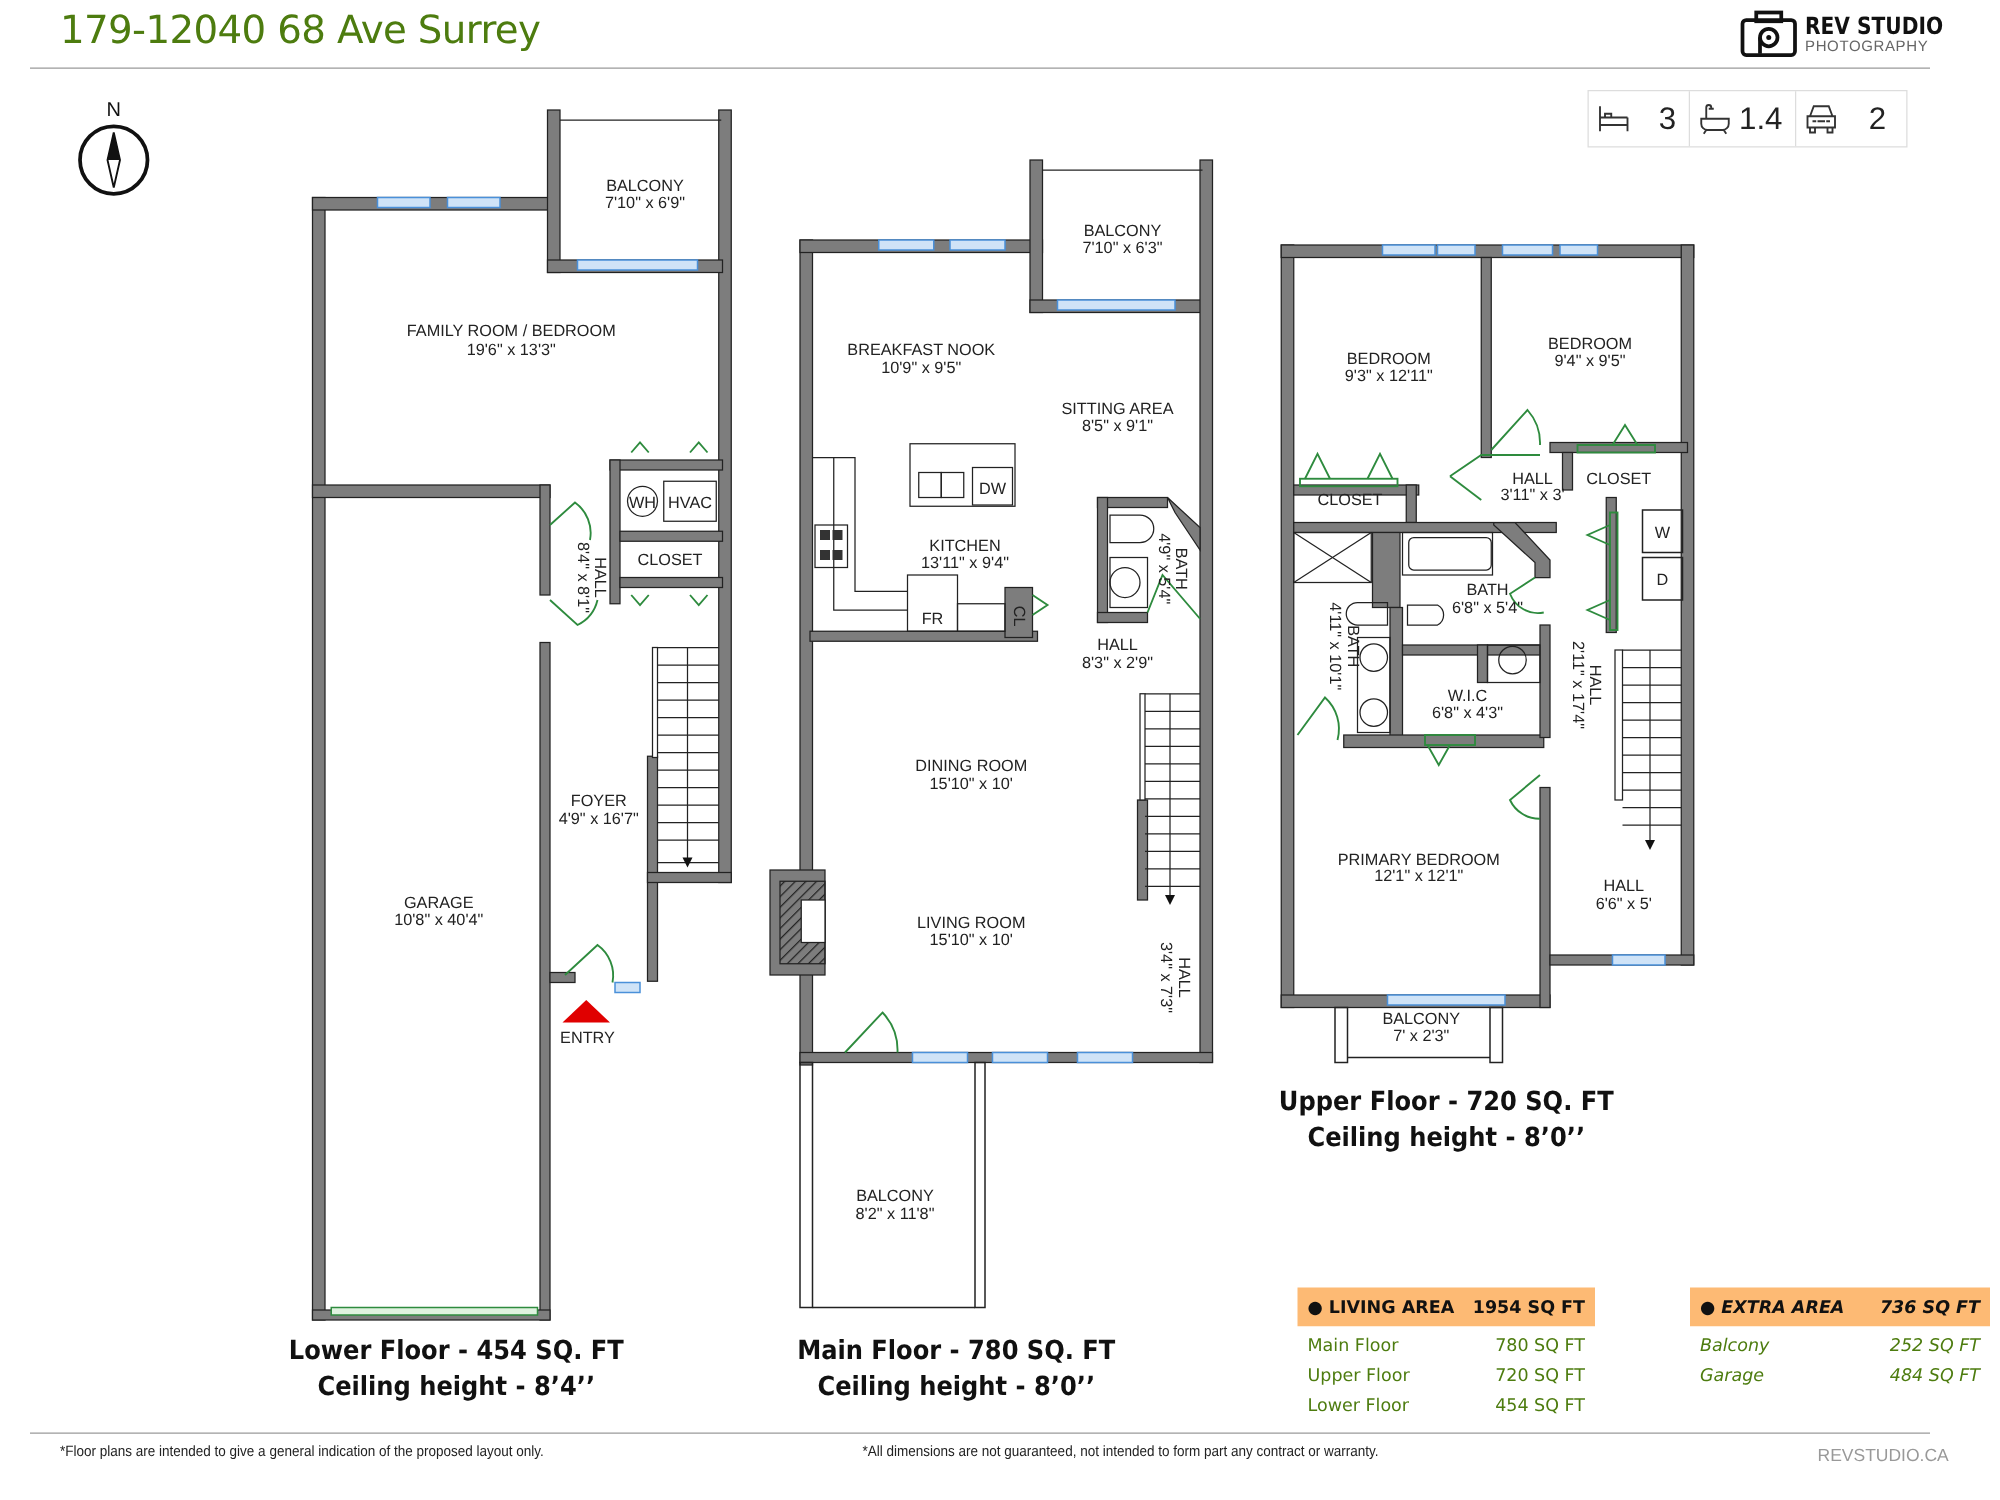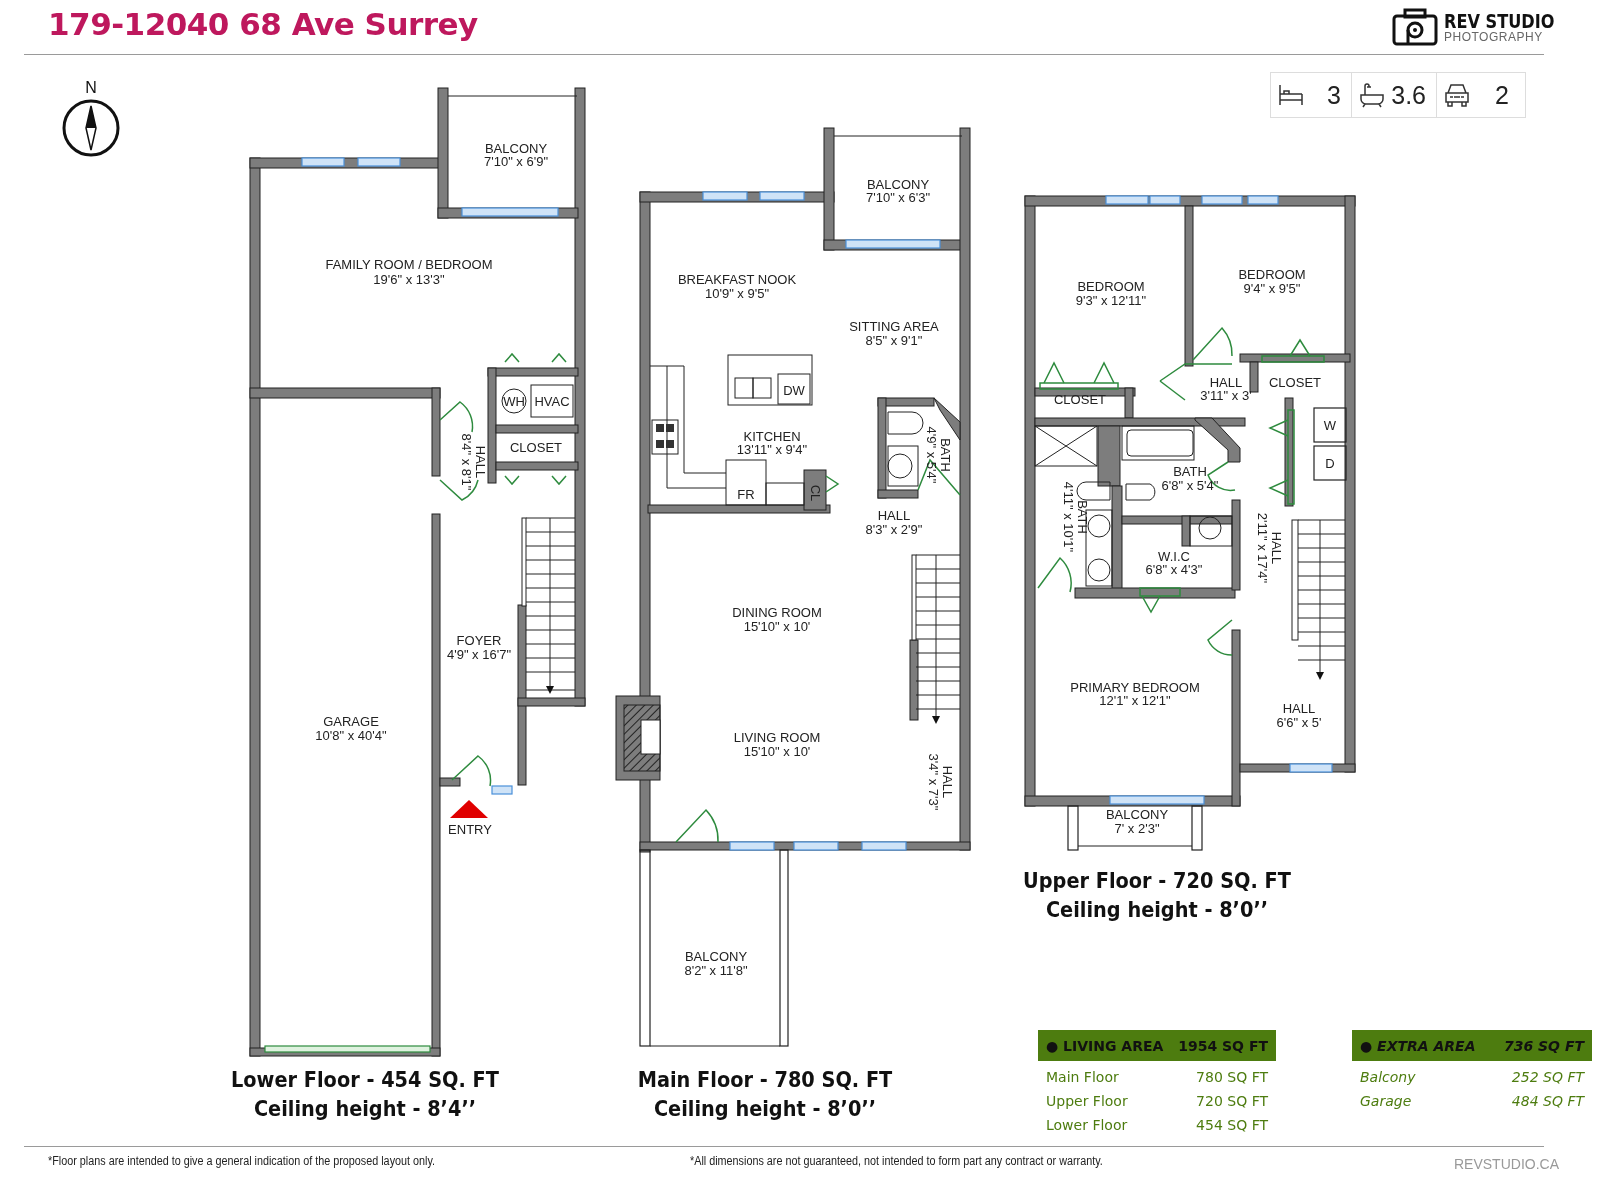--- a/index.html
+++ b/index.html
@@ -1,33 +1,33 @@
 <!DOCTYPE html>
 <html><head>
 <meta charset="utf-8">
 <style>
   html,body{margin:0;padding:0;background:#fff;}
   body{width:1600px;height:1200px;position:relative;overflow:hidden;font-family:"Liberation Sans",sans-serif;color:#111;}
-  .title{position:absolute;left:48px;top:6px;font-family:"DejaVu Sans",sans-serif;font-weight:bold;font-size:31px;letter-spacing:-0.5px;color:#be185d;}
+  .title{position:absolute;left:48px;top:6px;font-family:"DejaVu Sans",sans-serif;font-weight:normal;font-size:31px;letter-spacing:-0.5px;color:#4d7c0f;}
   .hr-top{position:absolute;left:24px;top:54px;width:1520px;height:1px;background:#9a9a9a;}
   .hr-bot{position:absolute;left:24px;top:1146px;width:1520px;height:1px;background:#9a9a9a;}
   .logo{position:absolute;left:1392px;top:8px;display:flex;align-items:center;gap:6px;}
   .logo-text{display:flex;flex-direction:column;line-height:1;}
   .logo-main{font-family:"DejaVu Sans",sans-serif;font-weight:bold;font-size:19px;letter-spacing:0px;transform:scaleX(0.85);transform-origin:left;}
   .logo-sub{font-size:12px;color:#666;letter-spacing:0.5px;}
   .stats{position:absolute;left:1270px;top:72px;width:254px;height:44px;border:1px solid #ddd;display:flex;}
   .stat{display:flex;align-items:center;justify-content:space-between;padding:0 10px 0 6px;border-right:1px solid #ddd;}
   .stat:last-child{border-right:none;}
   .stat-val{font-size:25px;color:#222;}
   .compass{position:absolute;left:60px;top:76px;}
   .plans{position:absolute;left:0;top:0;}
   .room{font-family:"Liberation Sans",sans-serif;font-size:13px;fill:#222;text-anchor:middle;}
   .caption{position:absolute;text-align:center;font-family:"DejaVu Sans",sans-serif;font-weight:bold;font-size:21px;line-height:29px;transform:scaleX(0.92);}
   .area-table{position:absolute;top:1030px;font-family:"DejaVu Sans",sans-serif;}
-  .area-head{display:flex;justify-content:space-between;background:#4d7c0f;height:31px;align-items:center;padding:0 8px;font-weight:bold;font-size:14px;}
+  .area-head{display:flex;justify-content:space-between;background:#fdba74;height:31px;align-items:center;padding:0 8px;font-weight:bold;font-size:14px;}
   .area-row{display:flex;justify-content:space-between;padding:0 8px;font-size:14px;height:24px;align-items:center;color:#4d7c0f;}
   .footer{position:absolute;top:1154px;font-size:12px;color:#222;transform:scaleX(0.9);transform-origin:left;}
   .footer-r{position:absolute;top:1156px;left:1454px;font-size:14px;color:#999;}
 </style>
 </head>
 <body>
 
 <div class="title">179-12040 68 Ave Surrey</div>
 
 <div class="logo">
@@ -50,21 +50,21 @@
   <div class="stat" style="width:64px">
     <svg width="28" height="26" viewBox="0 0 28 26">
         <path d="M3 3v20M3 18h22M25 12v11M3 12h22M7 12v-3h5v3" fill="none" stroke="#333" stroke-width="1.5"></path>
       </svg>
     <span class="stat-val">3</span>
   </div>
   <div class="stat" style="width:68px">
     <svg width="28" height="26" viewBox="0 0 28 26">
         <path d="M3 13h22v4a5 5 0 0 1-5 5H8a5 5 0 0 1-5-5z M7 22l-2 3M21 22l2 3M7 13V4a2 2 0 0 1 4 0v1M9 5h4" fill="none" stroke="#333" stroke-width="1.5"></path>
       </svg>
-    <span class="stat-val">3.6</span>
+    <span class="stat-val">1.4</span>
   </div>
   <div class="stat" style="width:66px">
     <svg width="28" height="26" viewBox="0 0 28 26">
         <path d="M5 11l3-8h12l3 8M3 11h22v9H3zM5 20v4h4v-4M19 20v4h4v-4M7 15h3M18 15h3M11 15h6" fill="none" stroke="#333" stroke-width="1.5"></path>
       </svg>
     <span class="stat-val">2</span>
   </div>
 </div>
 
 <div class="compass">

